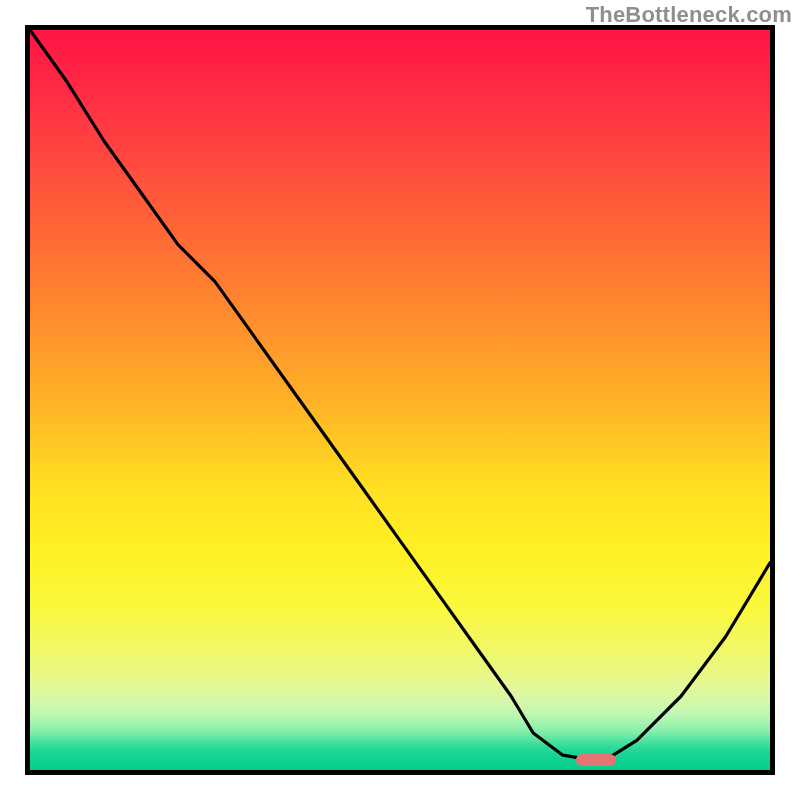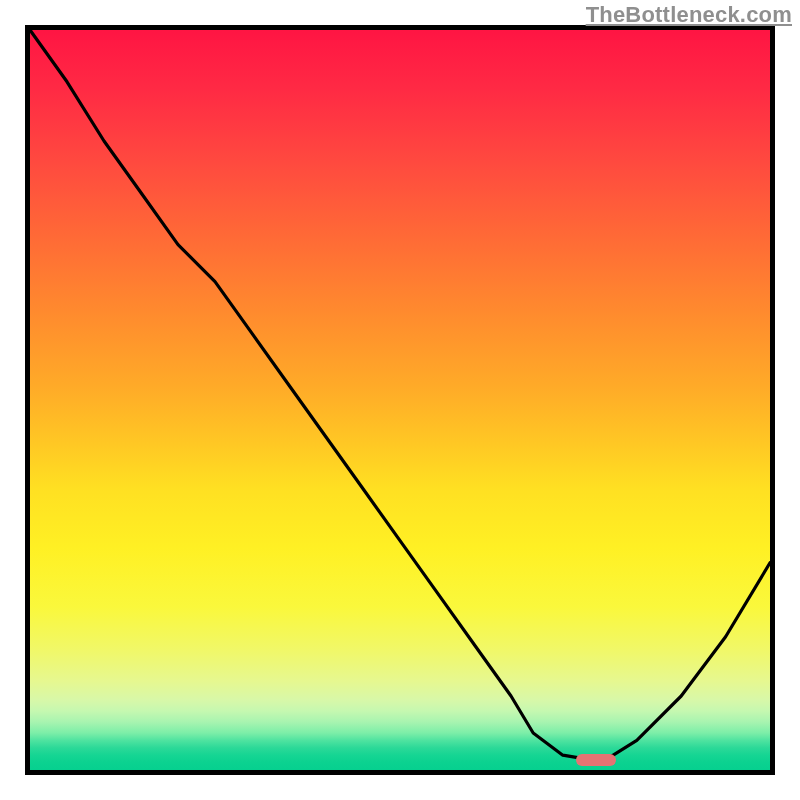--- a/index.html
+++ b/index.html
@@ -18,21 +18,20 @@
   }
   .watermark {
     position: absolute;
     top: 2px;
     right: 8px;
     font-size: 22px;
     font-weight: 600;
     color: #8f8f8f;
     letter-spacing: 0.2px;
     z-index: 20;
-    text-decoration: underline;
   }
   .plot-area {
     position: absolute;
     left: 25px;
     top: 25px;
     width: 750px;
     height: 750px;
     box-sizing: border-box;
     border: 5px solid #000;
     

